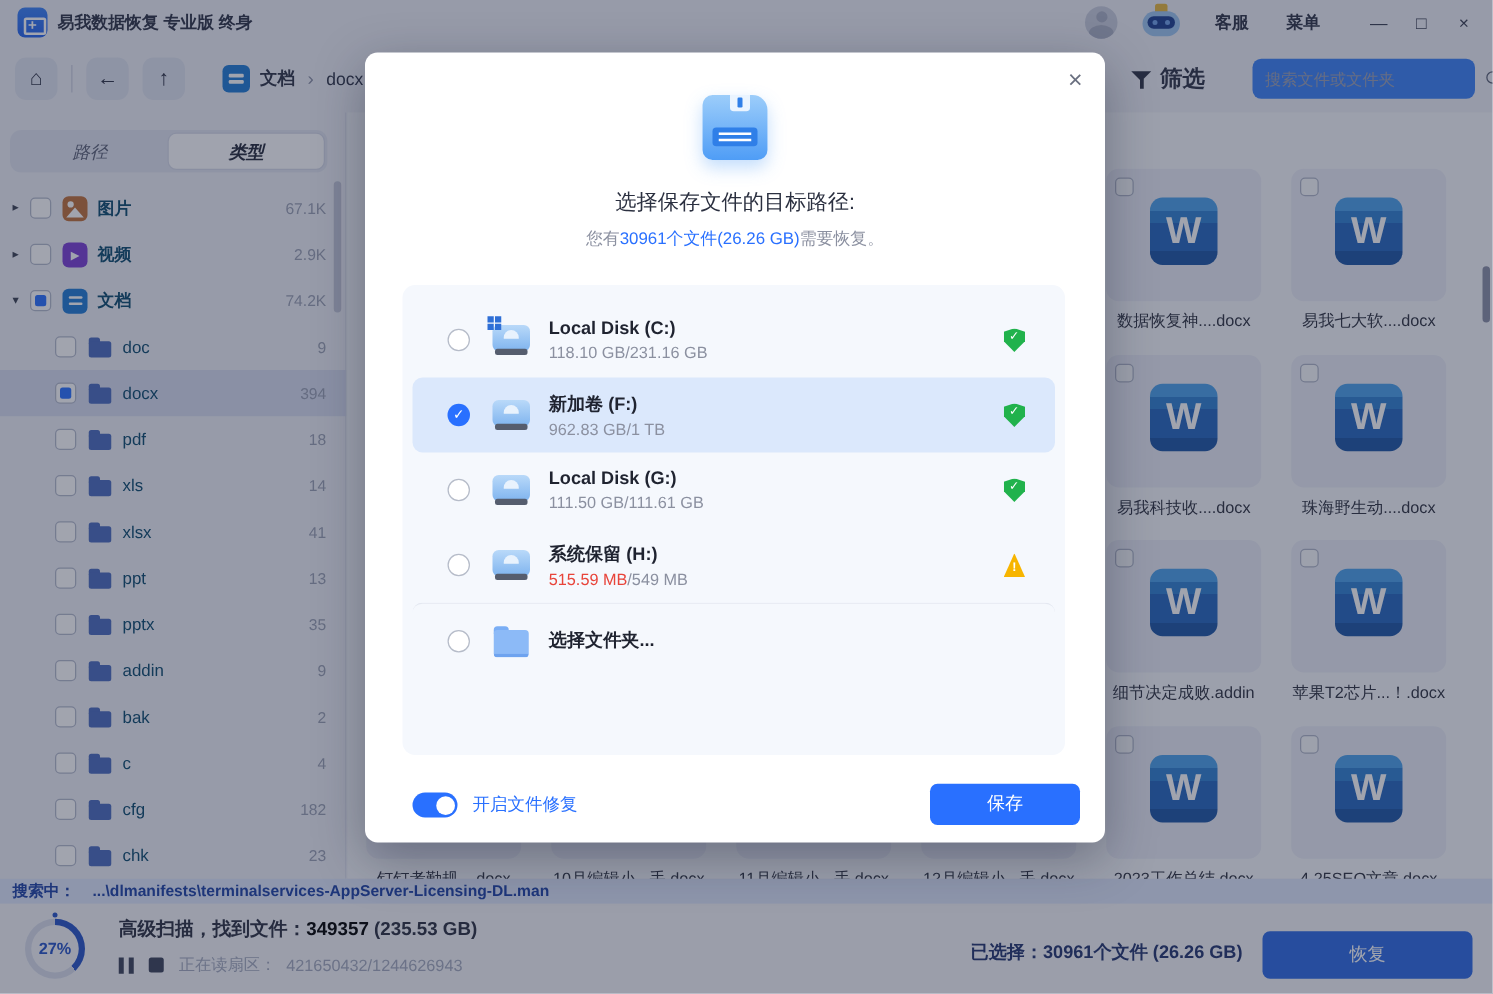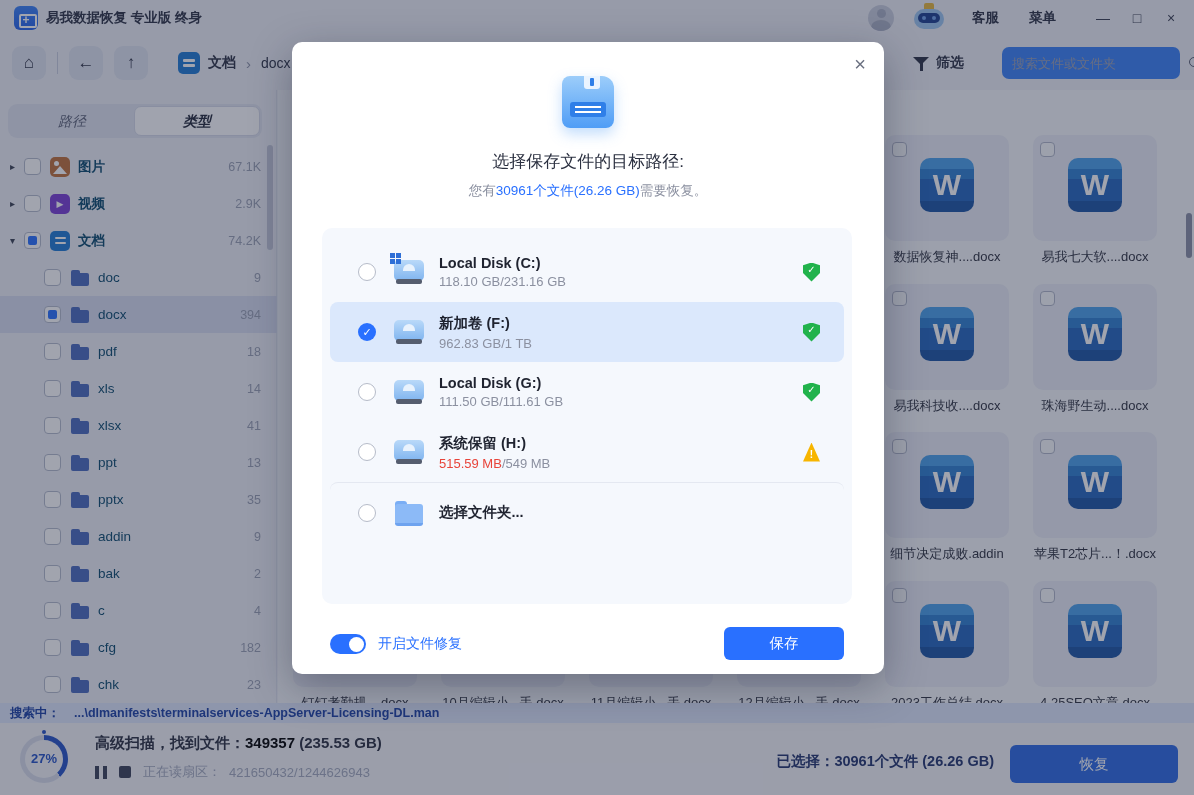--- a/index.html
+++ b/index.html
@@ -32,21 +32,21 @@
   .nav-sep { width:1px; height:22px; background:#c9cdde; margin:0 11px; }
   .doc-ic { width:22px; height:22px; border-radius:5px; background:#1f7ad4; position:relative; flex:0 0 auto; }
   .doc-ic::before { content:""; position:absolute; left:5px; top:7px; width:12px; height:2.5px; background:#fff; border-radius:1px; box-shadow:0 5px 0 #fff; }
   .crumb { font-size:14px; color:#2e3346; font-weight:600; margin-left:8px; }
   .crumb-sep { font-size:15px; color:#8b90a5; margin:0 10px; }
   .crumb2 { font-size:14px; color:#2e3346; }
   .filter-box { display:flex; align-items:center; margin-left:auto; cursor:pointer; }
   .funnel { position:relative; width:16px; height:15px; margin-right:7px; }
   .funnel::before { content:""; position:absolute; left:0; top:1px; border-left:8px solid transparent; border-right:8px solid transparent; border-top:8px solid #2e3346; }
   .funnel::after { content:""; position:absolute; left:6.5px; top:7px; width:3px; height:8px; background:#2e3346; }
-  .filter-label { font-size:14px; font-weight:700; color:#2e3346; }
+  .filter-label { font-size:18px; font-weight:700; color:#2e3346; }
   .search-box { width:178px; height:32px; border-radius:7px; background:#3b82f6; display:flex; align-items:center; margin-left:38px; margin-right:14px; padding:0 10px; }
   .search-box input { border:none; outline:none; background:transparent; flex:1; font-size:13px; color:#2e3346; font-family:inherit; }
   .search-box input::placeholder { color:#9ba1b6; }
   .mag { position:relative; width:14px; height:14px; flex:0 0 auto; }
   .mag::before { content:""; position:absolute; left:1px; top:1px; width:8px; height:8px; border:1.8px solid #595f73; border-radius:50%; }
   .mag::after { content:""; position:absolute; left:10px; top:10px; width:4.5px; height:1.8px; background:#595f73; transform:rotate(45deg); }
 
   
   .sidebar { position:absolute; left:0; top:90px; width:277px; height:613px; background:#eef0f6; border-right:1px solid #dfe2ee; }
   .seg { position:absolute; left:8px; top:14px; width:254px; height:34px; background:#e1e4f0; border-radius:9px; display:flex; padding:2px; }
@@ -148,21 +148,21 @@
   .d-usage .used.warn { color:#e8443a; }
   .d-status { margin-left:auto; margin-right:24px; width:17px; height:19px; flex:0 0 auto; position:relative; }
   .d-status.ok { background:#21b24c; clip-path:polygon(50% 0,100% 15%,100% 55%,50% 100%,0 55%,0 15%); }
   .d-status.ok::after { content:"✓"; position:absolute; left:0; top:1px; width:17px; text-align:center; font-size:10px; font-weight:700; color:#fff; }
   .d-status.warn { background:#f7b500; clip-path:polygon(50% 0,100% 100%,0 100%); }
   .d-status.warn::after { content:"!"; position:absolute; left:0; top:6px; width:17px; text-align:center; font-size:10px; font-weight:700; color:#fff; }
   .modal-footer { position:absolute; left:0; top:578px; width:592px; height:54px; }
   .toggle { position:absolute; left:38px; top:14px; width:36px; height:20px; border-radius:10px; background:#2970ff; cursor:pointer; }
   .toggle::after { content:""; position:absolute; right:2.5px; top:2.5px; width:15px; height:15px; border-radius:50%; background:#fff; }
   .toggle-label { position:absolute; left:86px; top:15px; font-size:14px; color:#2970ff; cursor:pointer; }
-  .save-btn { position:absolute; right:40px; top:7px; width:120px; height:33px; border-radius:6px; background:#2970ff; color:#fff; font-size:14.5px; text-align:center; line-height:33px; cursor:pointer; }
+  .save-btn { position:absolute; right:20px; top:7px; width:120px; height:33px; border-radius:6px; background:#2970ff; color:#fff; font-size:14.5px; text-align:center; line-height:33px; cursor:pointer; }
 </style>
 </head>
 <body>
 
 <div id="app">
 
   <div class="titlebar">
     <div class="app-logo"></div>
     <div class="app-title">易我数据恢复 专业版 终身</div>
     <div class="tb-right">

